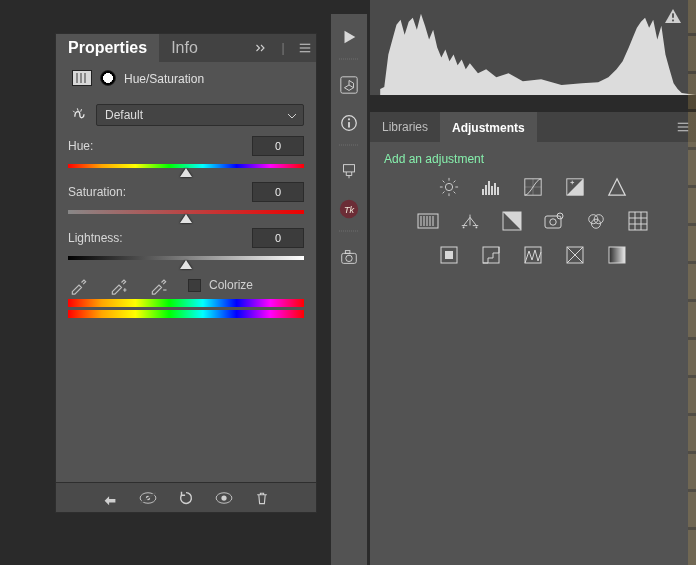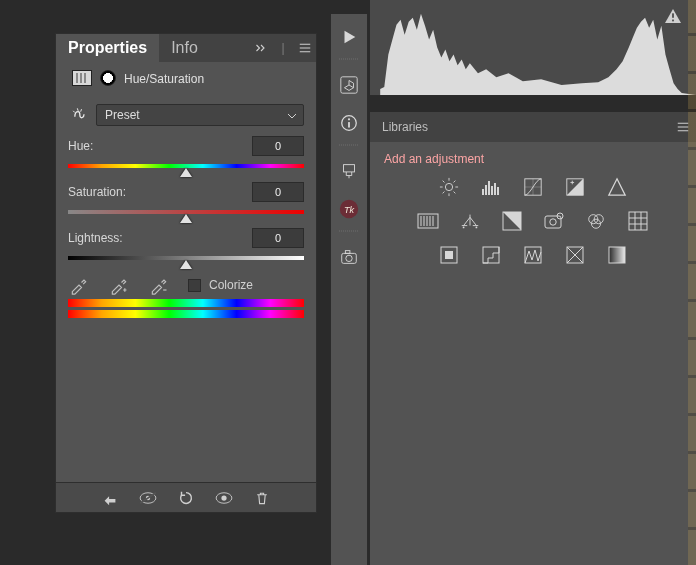--- a/index.html
+++ b/index.html
@@ -59,21 +59,21 @@
 
   
   .right-panel { position:absolute; left:370px; top:96px; right:0; bottom:0; background:#535353;margin-top:16px; }
   .right-tabs { display:flex; align-items:center; height:30px; background:#424242; }
   .right-tabs .tab { padding:0 12px; height:100%; display:flex; align-items:center; color:#bfbfbf; cursor:pointer; font-size:12px; }
   .right-tabs .tab.active { background:#535353; color:#fff; font-weight:600; border-top:1px solid #535353; }
   .right-tabs .spacer { flex:1; }
   .right-tabs .menu { width:26px; display:flex; justify-content:center; color:#cfcfcf; cursor:pointer; }
 
   .adj-body { padding:10px 14px; }
-  .hint { color:#fca5a5; margin-bottom:10px; }
+  .hint { color:#86efac; margin-bottom:10px; }
   .icon-grid { display:flex; flex-direction:column; gap:12px; }
   .icon-row { display:flex; gap:18px; justify-content:center; }
   .aicon { width:24px; height:22px; display:flex; align-items:center; justify-content:center; color:#d6d6d6; cursor:pointer; }
   .aicon svg { width:22px; height:20px; }
 
   
   .doc-edge { position:absolute; right:0; top:0; width:8px; height:100%; background:repeating-linear-gradient(0deg,#c7a354 0 35px,#4a3a1a 35px 38px); opacity:.25; }
 </style>
 </head>
 <body>
@@ -105,21 +105,21 @@
   <div class="body">
 
     <div class="row">
       <div class="handicon">
         <svg viewBox="0 0 24 24" width="20" height="20">
             <path d="M7 14c0-3 1-6 4-6 2 0 2 2 2 4s1 4 3 3c1-.5 2-2 2-4" stroke="#e8e8e8" fill="none" stroke-width="1.6"></path>
             <path d="M5 7l2 2M10 4l1 3M15 5l-1 3" stroke="#e8e8e8" stroke-width="1.2"></path>
           </svg>
       </div>
       <div class="select">
-        <span>Preset</span>
+        <span>Default</span>
         <span class="chev">
           <svg viewBox="0 0 10 6" width="10" height="6">
               <path d="M1 1l4 4 4-4" stroke="#cfcfcf" fill="none"></path>
             </svg>
         </span>
       </div>
     </div>
 
     <div class="slider-block">
       <div class="lblrow">
@@ -276,20 +276,21 @@
         <path d="M10 1l9 16H1z" fill="#cfcfcf"></path>
         <rect x="9" y="6" width="2" height="5" fill="#4a4a4a"></rect>
         <rect x="9" y="13" width="2" height="2" fill="#4a4a4a"></rect>
       </svg>
   </div>
 </div>
 
 <div class="right-panel">
   <div class="right-tabs">
     <div class="tab">Libraries</div>
+    <div class="tab active">Adjustments</div>
     <div class="spacer"></div>
     <div class="menu">
       <svg viewBox="0 0 16 16" width="14" height="12">
           <path d="M1 3h14M1 8h14M1 13h14" stroke="currentColor" stroke-width="1.5"></path>
         </svg>
     </div>
   </div>
 
   <div class="adj-body">
     <div class="hint">Add an adjustment</div>

